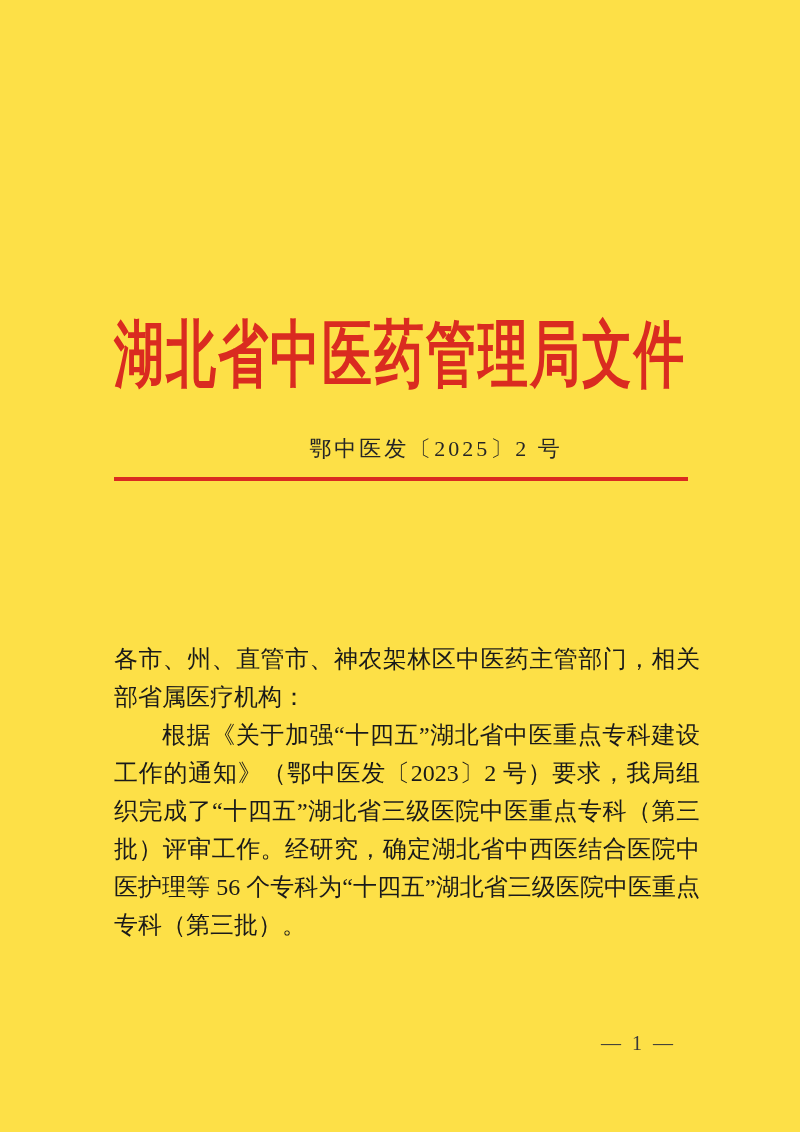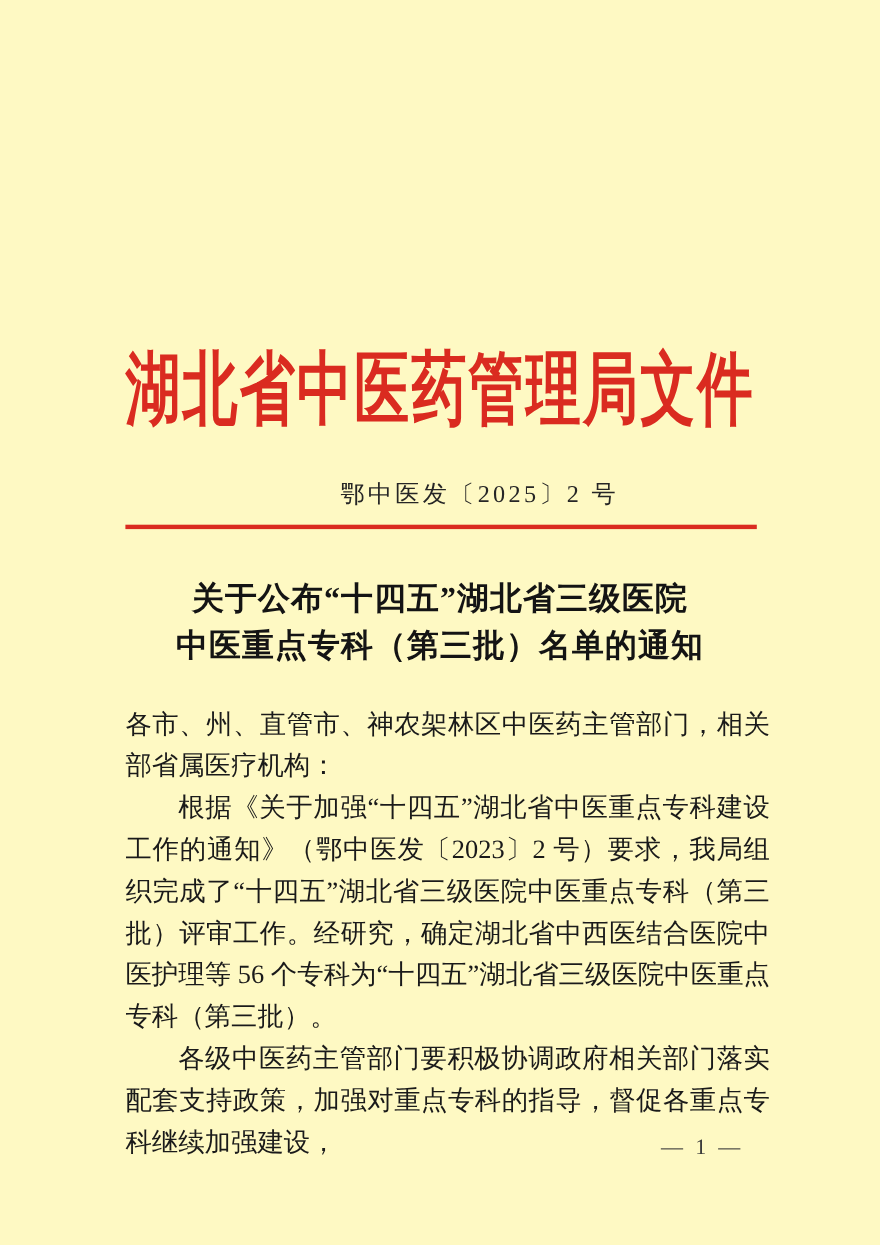--- a/index.html
+++ b/index.html
@@ -6,21 +6,21 @@
   html, body {
     margin: 0;
     padding: 0;
     background: #ffffff;
   }
   .page {
     position: relative;
     width: 800px;
     height: 1132px;
     margin: 0 auto;
-    background: #fef9c3;
+    background: #fde047;
     overflow: hidden;
     font-family: "Liberation Serif", "DejaVu Serif", serif;
     color: #1c1c1c;
   }
   
   .agency-title {
     position: absolute;
     top: 306px;
     left: 0;
     width: 100%;
@@ -92,28 +92,23 @@
 <body>
 
 <div class="page">
 
   <header>
     <div class="agency-title">湖北省中医药管理局文件</div>
     <div class="doc-number">鄂中医发〔2025〕2 号</div>
     <div class="red-rule"></div>
   </header>
 
-  <h1 class="doc-title">
-    <span class="title-line">关于公布“十四五”湖北省三级医院</span>
-    <span class="title-line">中医重点专科（第三批）名单的通知</span>
-  </h1>
 
   <main class="doc-body">
     <p class="para">各市、州、直管市、神农架林区中医药主管部门，相关部省属医疗机构：</p>
     <p class="para indented">根据《关于加强“十四五”湖北省中医重点专科建设工作的通知》（鄂中医发〔2023〕2 号）要求，我局组织完成了“十四五”湖北省三级医院中医重点专科（第三批）评审工作。经研究，确定湖北省中西医结合医院中医护理等 56 个专科为“十四五”湖北省三级医院中医重点专科（第三批）。</p>
-    <p class="para indented">各级中医药主管部门要积极协调政府相关部门落实配套支持政策，加强对重点专科的指导，督促各重点专科继续加强建设，</p>
   </main>
 
   <footer class="page-footer">
     <span>— 1 —</span>
   </footer>
 
 </div>
 
 </body></html>

